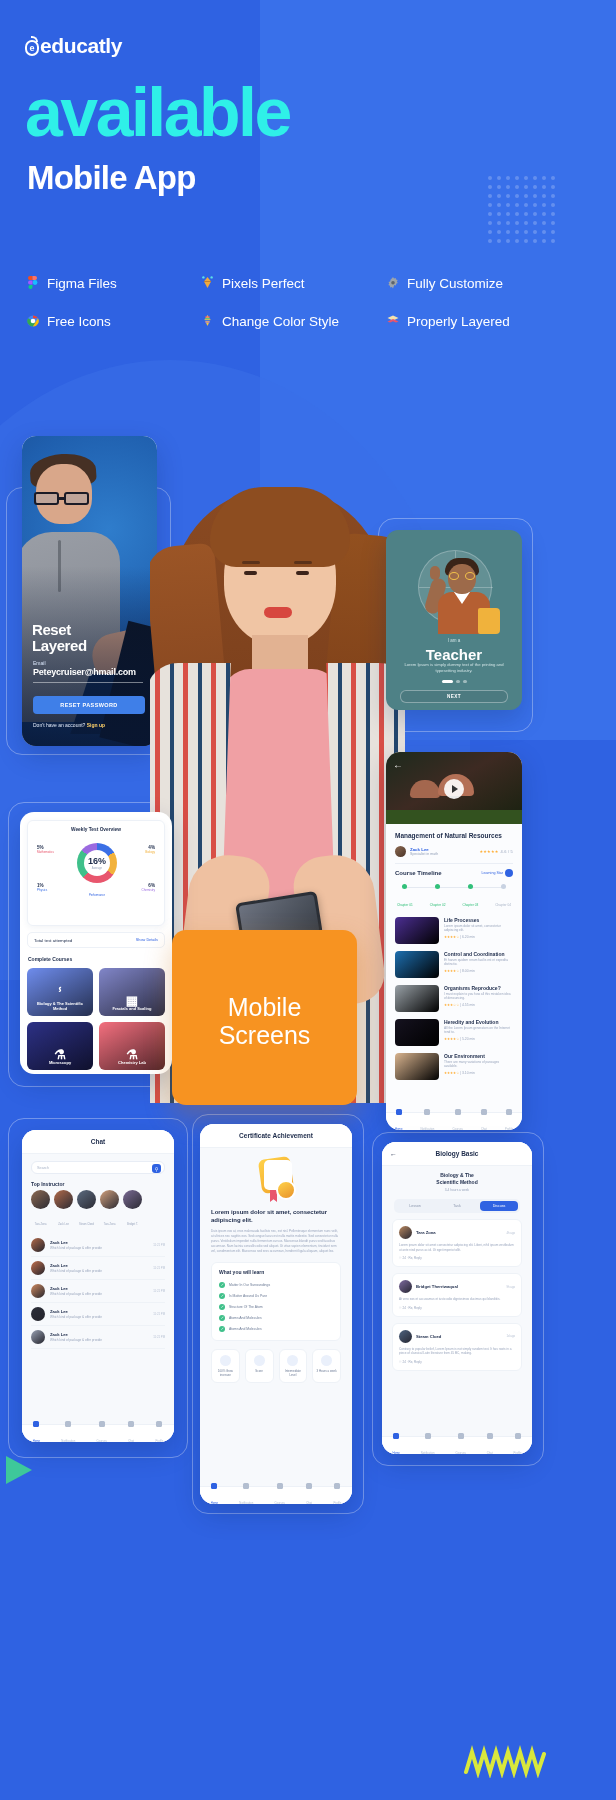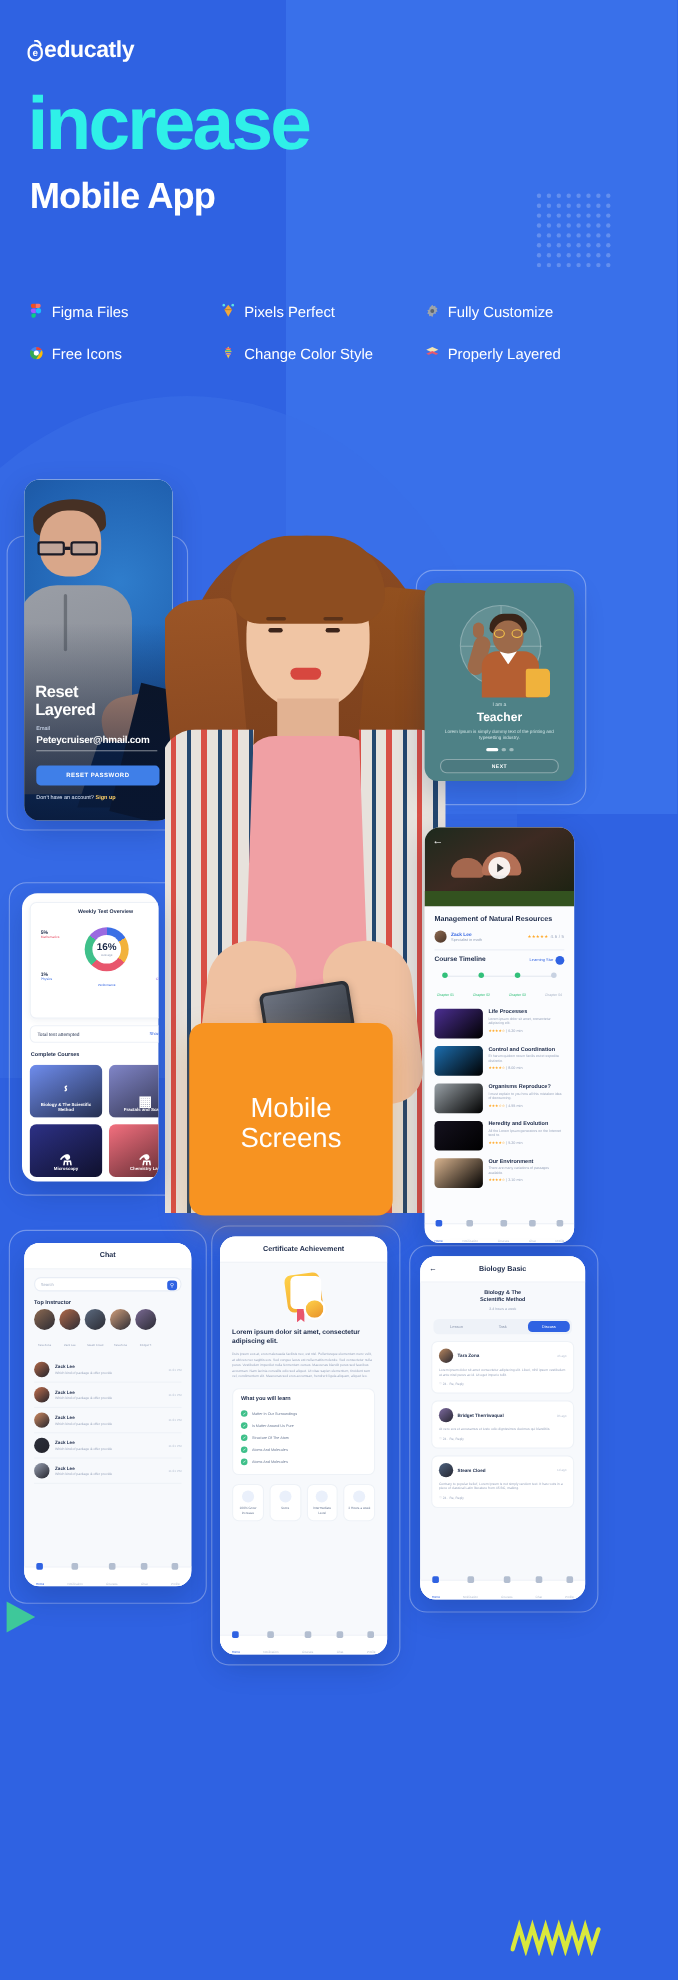--- a/index.html
+++ b/index.html
@@ -157,21 +157,21 @@
   .tc-gl { position:absolute; left:63px; top:34px; width:26px; height:8px; }
   .tc-gl b { position:absolute; top:0; width:10px; height:8px; border:1.3px solid #f2c14a; border-radius:50%; }
   .tc-gl b:first-child { left:0; } .tc-gl b:last-child { right:0; }
   .tc-body { position:absolute; left:52px; top:54px; width:52px; height:44px; background:#b55f32; border-radius:14px 14px 0 0; }
   .tc-collar { position:absolute; left:68px; top:54px; width:16px; height:12px; background:#fff; clip-path:polygon(0 0,100% 0,50% 100%); }
   .tc-arm { position:absolute; left:42px; top:40px; width:15px; height:36px; background:#9d6a4a; border-radius:8px; transform:rotate(16deg); }
   .tc-book { position:absolute; left:92px; top:70px; width:22px; height:26px; background:#f0b23c; border-radius:2px 4px 4px 2px; }
   .tc-eyebrow { position:absolute; left:44px; top:28px; width:10px; height:14px; background:#9d6a4a; border-radius:5px; }
 
   .tc-kicker { position:absolute; left:0; width:136px; top:108px; text-align:center; color:#cfe3e4; font-size:4.5px; }
-  .tc-h { position:absolute; left:0; width:136px; top:116px; text-align:center; color:#fff; font-size:11px; font-weight:700; }
+  .tc-h { position:absolute; left:0; width:136px; top:116px; text-align:center; color:#fff; font-size:15px; font-weight:700; }
   .tc-p { position:absolute; left:16px; width:104px; top:132px; text-align:center; color:#cfe3e4; font-size:4.2px; line-height:6px; }
   .tc-dots { position:absolute; left:0; width:136px; top:150px; display:flex; justify-content:center; gap:3px; align-items:center; }
   .tc-dots i { width:4px; height:3px; border-radius:2px; background:rgba(255,255,255,.45); }
   .tc-dots i.on { width:11px; background:#fff; }
   .tc-next { position:absolute; left:14px; top:160px; width:108px; height:13px; border-radius:6px;
     background:#4c7a80; border:1px solid rgba(255,255,255,.35); color:#fff; font-size:4.6px; font-weight:700;
     display:flex; align-items:center; justify-content:center; letter-spacing:.4px; }
 
   
   #course { left:386px; top:752px; width:136px; height:378px; }
@@ -215,21 +215,21 @@
   
   .tabbar { position:absolute; left:0; bottom:0; width:100%; height:18px; background:#fff;
     border-top:1px solid #edf1f7; display:flex; align-items:center; justify-content:space-around; }
   .tab { text-align:center; }
   .tab i { display:block; width:6px; height:6px; margin:0 auto 1px; background:#b3bed0; border-radius:1.5px; }
   .tab.on i { background:#2f62e2; }
   .tab span { font-size:2.8px; color:#b3bed0; }
   .tab.on span { color:#2f62e2; }
 
   
-  #dash { left:20px; top:812px; width:124px; height:262px; }
+  #dash { left:20px; top:812px; width:152px; height:262px; }
   .db-card { position:absolute; left:7px; top:8px; width:138px; height:106px; background:#fff;
     border:1px solid #edf1f7; border-radius:6px; padding:6px; box-shadow:0 2px 6px rgba(30,60,120,.06); }
   .db-h { font-size:4.8px; font-weight:700; color:#1d2b4a; text-align:center; }
   .db-donut { position:absolute; left:49px; top:22px; width:40px; height:40px; border-radius:50%;
     background:conic-gradient(#3b6fe5 0 16%, #f2b23c 16%, #f2b23c 35%, #e8566d 35%, #e8566d 62%, #3fc08a 62%, #3fc08a 86%, #9b6ae0 86% 100%); }
   .db-donut:after { content:""; position:absolute; inset:7px; background:#fff; border-radius:50%; }
   .db-donut .pc { position:absolute; inset:0; display:flex; flex-direction:column;
     align-items:center; justify-content:center; z-index:2; }
   .db-donut .pc b { font-size:9px; color:#1d2b4a; line-height:9px; }
   .db-donut .pc span { font-size:2.8px; color:#9aa6bd; }
@@ -402,21 +402,21 @@
 
   <div class="logo">
     <span class="logo-mouse">
       <span class="tail"></span>
         <span class="body"></span>
         <span class="e">e</span>
     </span>
     <span class="logo-text">educatly</span>
   </div>
 
-  <div class="h1">increase</div>
+  <div class="h1">available</div>
   <div class="h2">
     <div>Mobile App</div>
   </div>
 
   <div class="features">
     <div class="feat-row">
       <div class="feat">
         <span class="feat-ic">
           <svg width="11" height="13" viewBox="0 0 11 13">
               <circle cx="8" cy="6.5" r="2.4" fill="#1abcfe"></circle>

